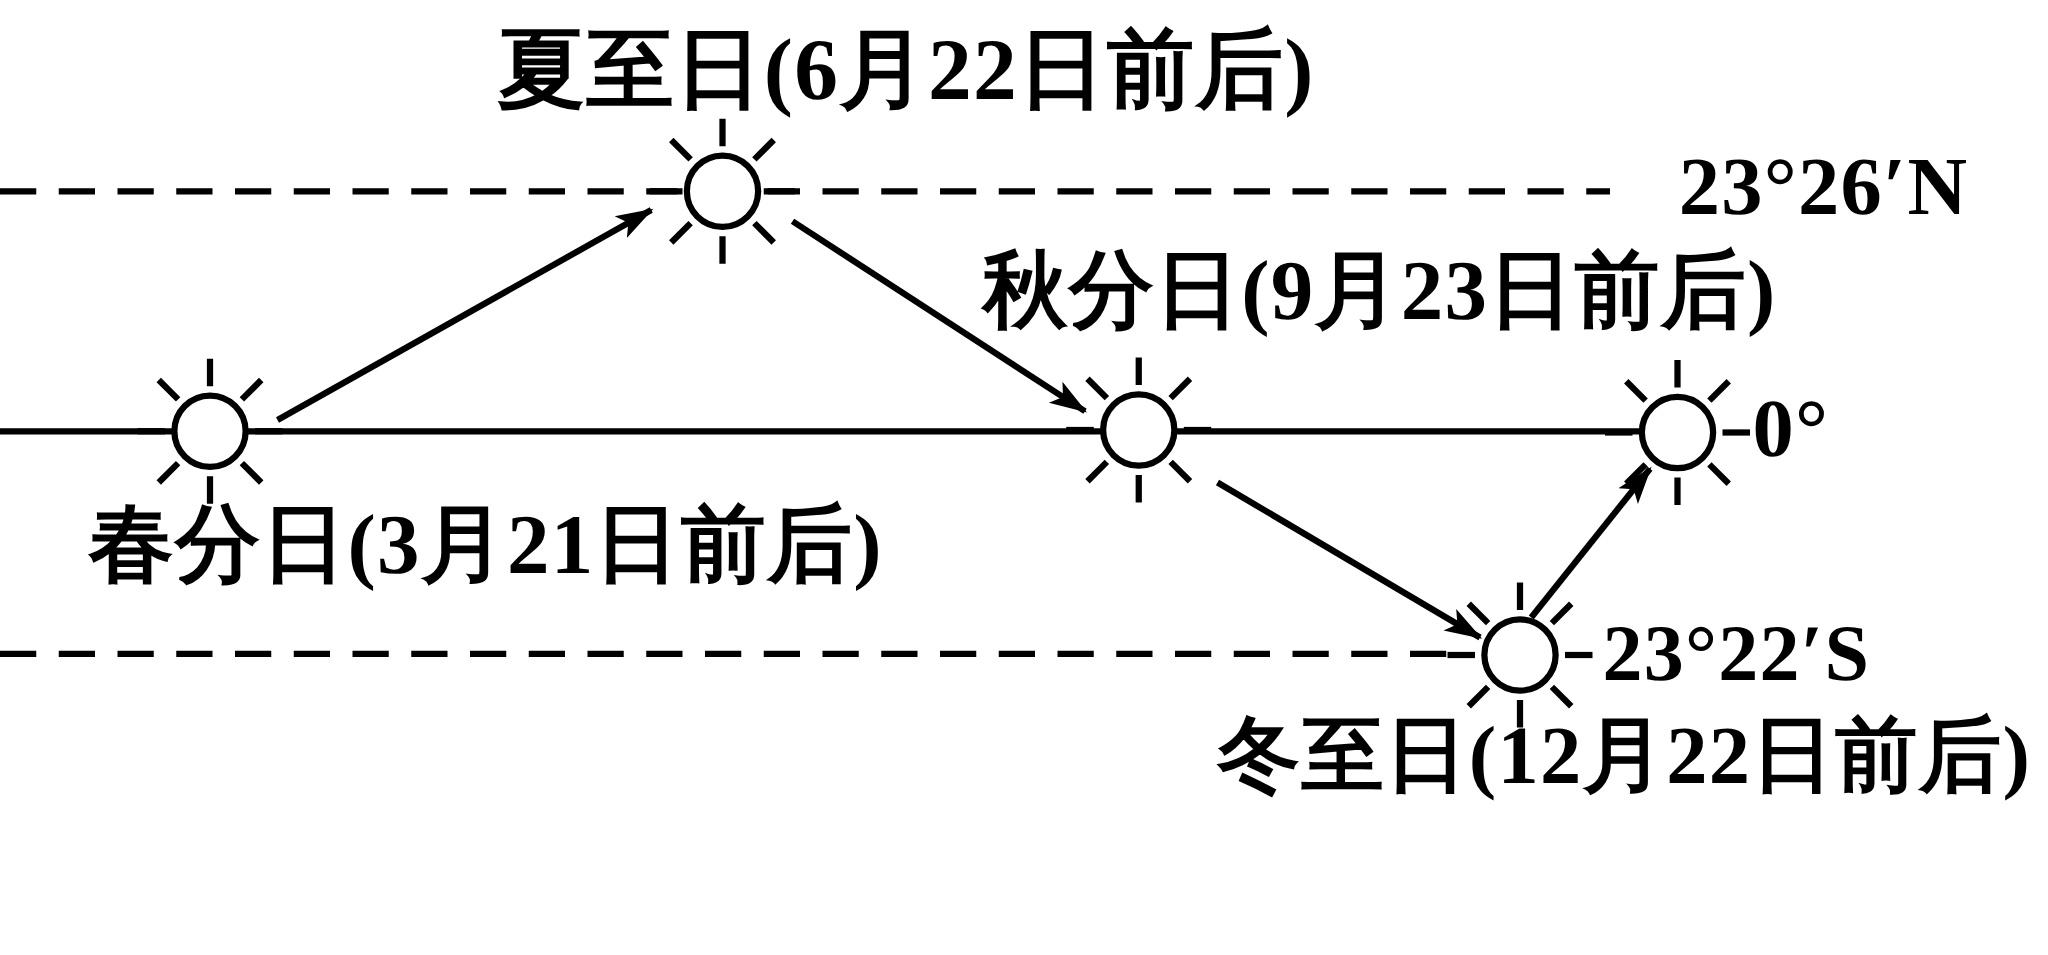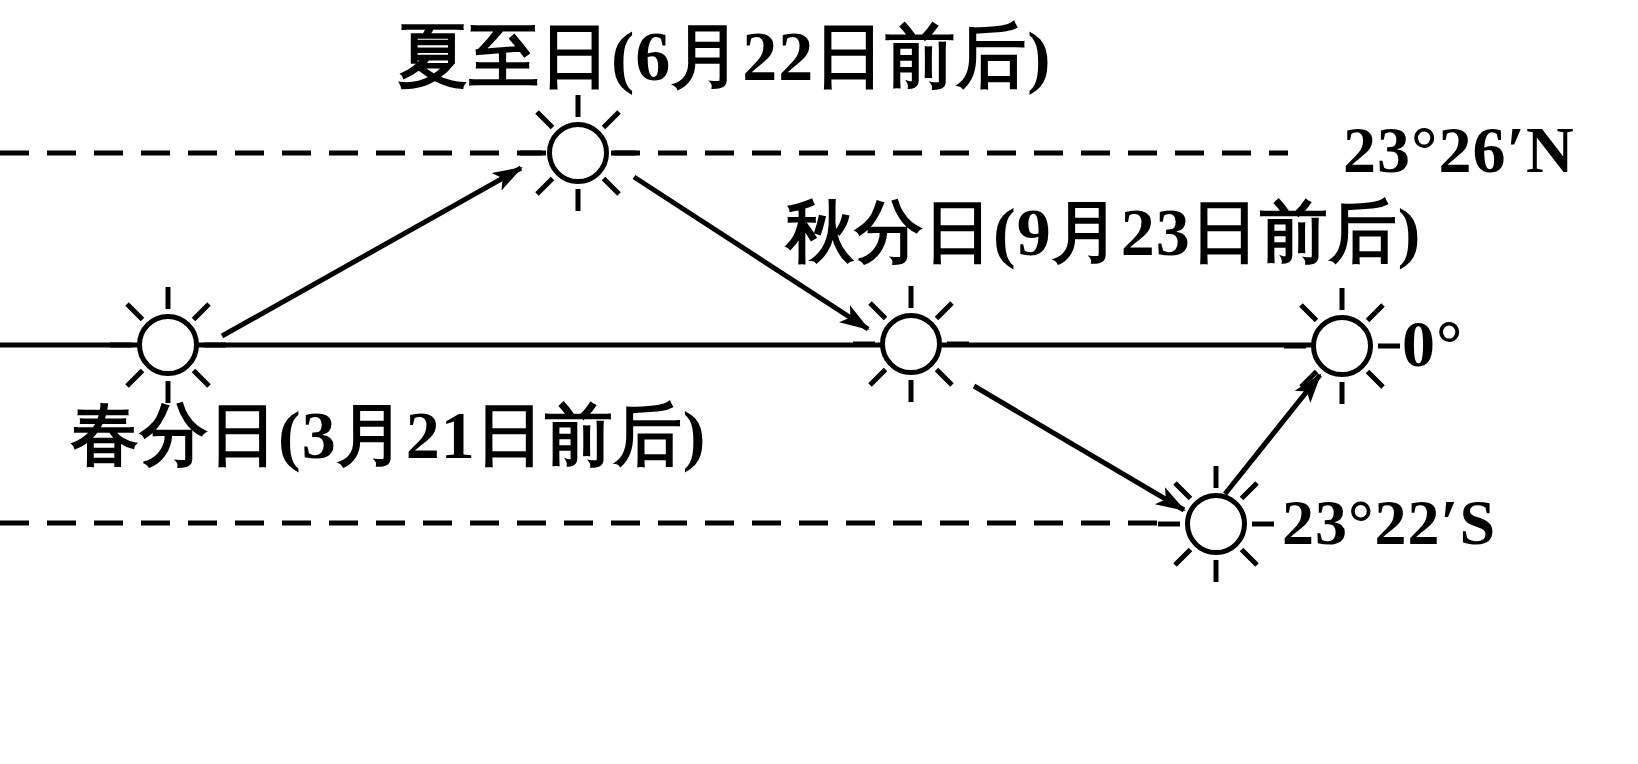--- a/index.html
+++ b/index.html
@@ -112,15 +112,16 @@
   <div class="label fs66" style="left:1308px;top:115px;margin-left:35px;">23°26′N</div>
 
   <div class="label fs68" style="left:786px;top:196px;">秋分日(9月23日前后)</div>
 
   <div class="label fs66" style="left:1402px;top:309px;">0°</div>
 
   <div class="label fs68" style="left:44px;top:399px;margin-left:27px;">春分日(3月21日前后)</div>
 
   <div class="label fs64" style="left:1282px;top:489px;">23°22′S</div>
 
+  <div class="label fs66" style="left:974px;top:570px;">冬至日(12月22日前后)</div>
 
 
 </div>
 
 </body></html>

